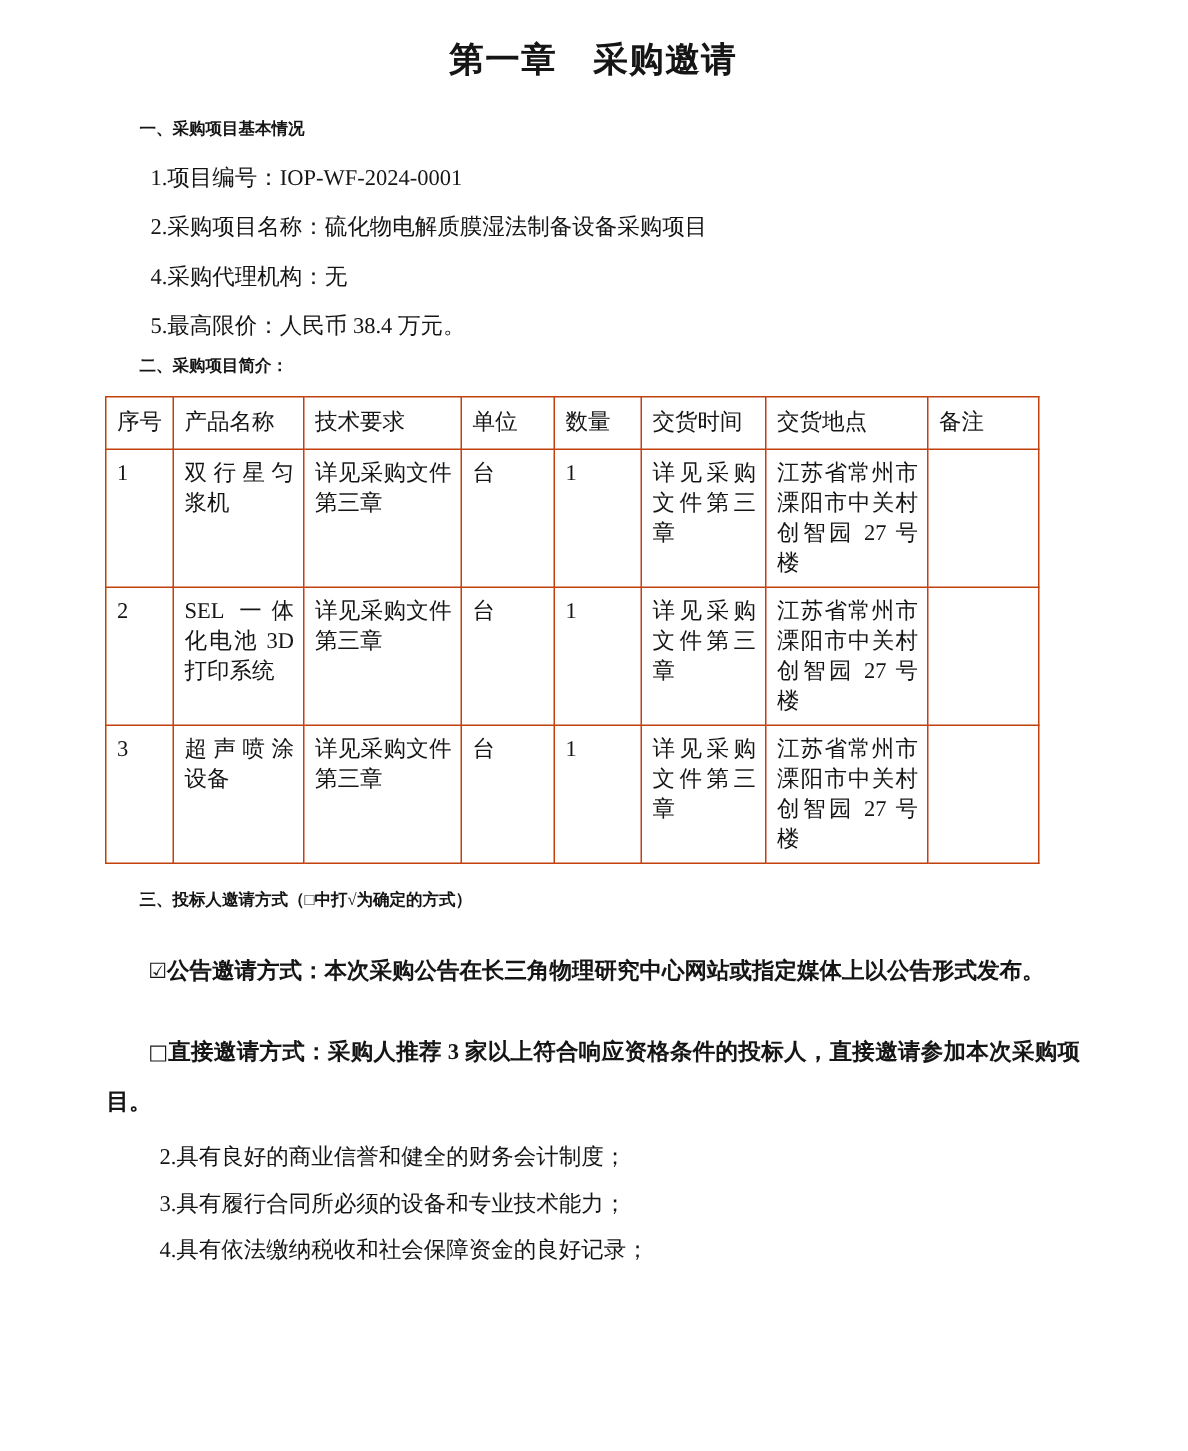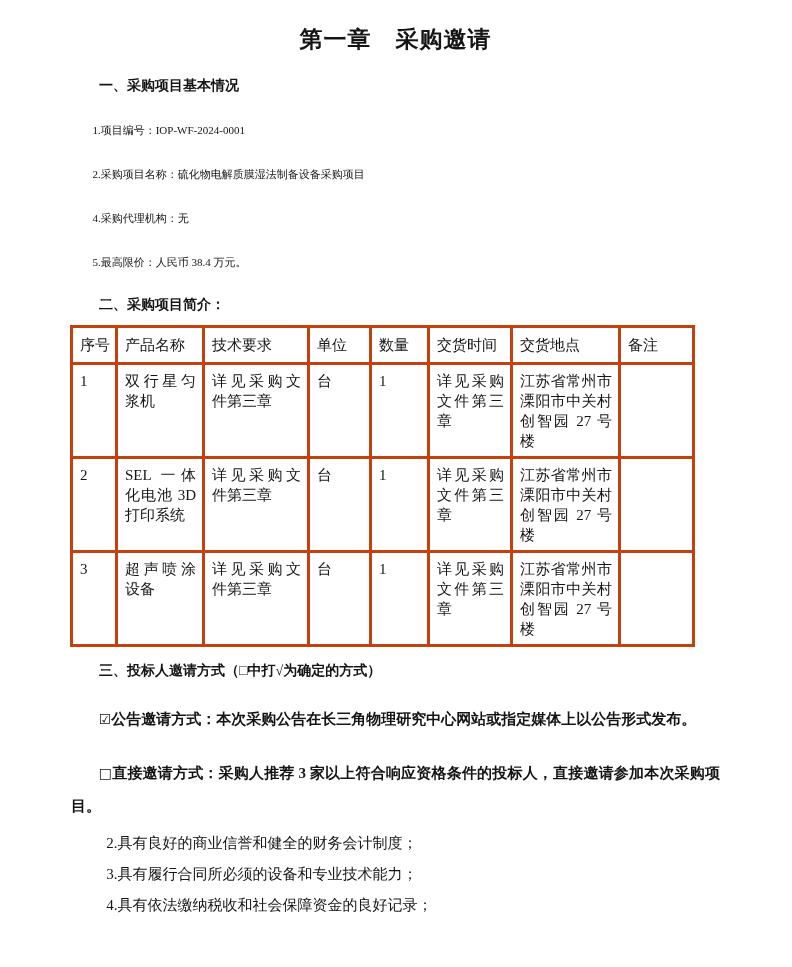--- a/index.html
+++ b/index.html
@@ -17,43 +17,43 @@
   }
   .doc-title {
     margin: 0;
     text-align: center;
     font-size: 23px;
     font-weight: bold;
     letter-spacing: 1px;
   }
   .sec-heading {
     margin: 0;
-    font-size: 14px;
+    font-size: 11px;
     font-weight: bold;
     text-indent: 2em;
     line-height: 22px;
   }
   .mt-s1 { margin-top: 20px; }
   .item {
-    margin: 23px 0 0 0;
-    font-size: 11px;
+    margin: 12px 0 0 0;
+    font-size: 15px;
     line-height: 21px;
     text-indent: 1.95em;
   }
-  .mt-s2 { margin-top: 21px; }
+  .mt-s2 { margin-top: 4px; }
   .products-table {
     margin-top: 9px;
     margin-left: -1px;
     border-collapse: collapse;
     table-layout: fixed;
     width: 622px;
     font-size: 15px;
   }
   .products-table th, .products-table td {
-    border: 3px solid #c2410c;
+    border: 1px solid #c2410c;
     vertical-align: top;
     text-align: left;
     font-weight: normal;
     padding: 6px 6px 5px 7px;
     line-height: 20px;
     text-align: justify;
     overflow: hidden;
   }
   .products-table th { padding-top: 7px; padding-bottom: 7px; white-space: nowrap; }
   .mt-s3 { margin-top: 13px; }

